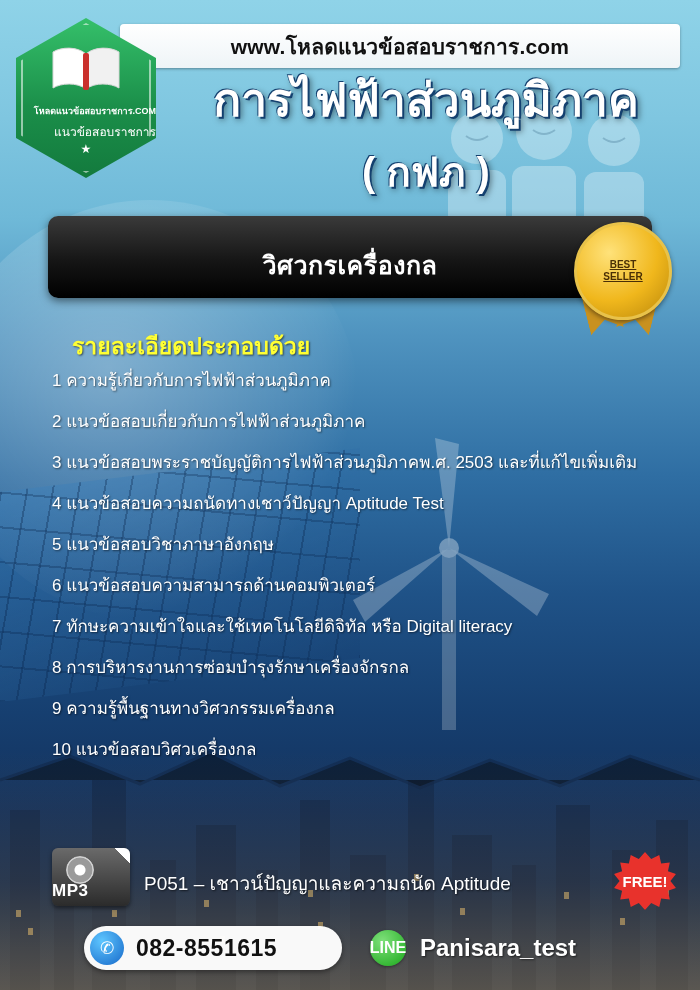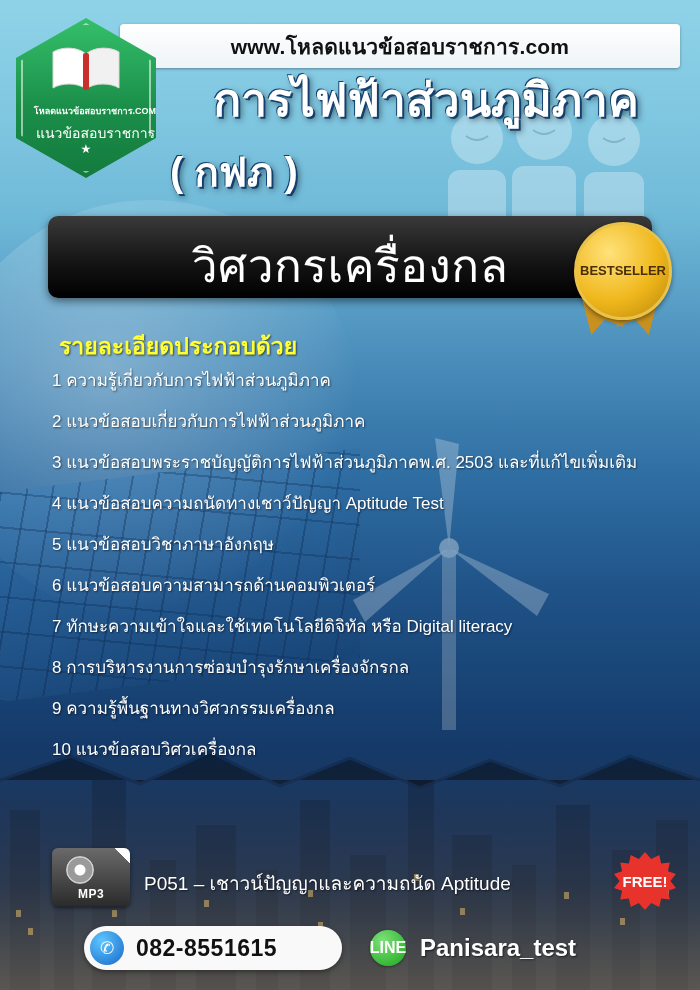--- a/index.html
+++ b/index.html
@@ -124,23 +124,23 @@
     position: absolute;
     left: 0; right: 0; top: 86px;
     text-align: right;
     color: #ffffff;
     font-size: 9px;
     font-weight: bold;
   }
   .logo-text2 {
     position: absolute;
     left: 0; right: 0; top: 104px;
-    text-align: left;
-    color: #ffffff;
-    font-size: 14px;
+    text-align: right;
+    color: #ffffff;
+    font-size: 12px;
     padding-left: 20px;
   }
   .logo-star {
     position: absolute;
     left: 50%; top: 124px;
     transform: translateX(-50%);
     color: #ffffff;
     font-size: 12px;
   }
 
@@ -153,42 +153,42 @@
     color: #ffffff;
     font-size: 46px;
     font-weight: bold;
     line-height: 1.08;
     text-shadow: 2px 2px 0 #14406f, -1px -1px 0 #14406f, 3px 3px 6px rgba(0,0,0,.5);
   }
   .org-subtitle {
     position: absolute;
     left: 170px; top: 140px;
     width: 512px;
-    text-align: left;
+    text-align: center;
     color: #ffffff;
     font-size: 40px;
     font-weight: bold;
     text-shadow: 2px 2px 0 #14406f, -1px -1px 0 #14406f, 3px 3px 6px rgba(0,0,0,.5);
   }
 
   .position-bar {
     position: absolute;
     left: 48px; top: 216px;
     width: 604px; height: 82px;
     background: linear-gradient(180deg, #3a3a3a, #151515 55%, #000000);
     border-radius: 10px;
     box-shadow: 0 3px 8px rgba(0,0,0,.5);
     display: flex;
     align-items: center;
     justify-content: center;
   }
   .position-bar span {
     color: #ffffff;
-    font-size: 46px;
-    font-weight: normal;
+    font-size: 25px;
+    font-weight: bold;
     letter-spacing: .5px;
     margin-top: 16px;
   }
 
   .best-seller {
     position: absolute;
     right: 28px; top: 220px;
     width: 104px; height: 104px;
   }
   .seal-ribbon-l, .seal-ribbon-r {
@@ -201,33 +201,34 @@
   .seal-ribbon-r { right: 16px; transform: rotate(14deg); clip-path: polygon(0 0, 100% 0, 100% 100%, 50% 78%, 0 100%); }
   .seal-circle {
     position: absolute;
     left: 6px; top: 2px;
     width: 92px; height: 92px;
     border-radius: 50%;
     background: radial-gradient(circle at 35% 30%, #ffe27a, #f0b71c 55%, #b8860b);
     border: 3px solid #e8c24a;
     box-shadow: 0 2px 5px rgba(0,0,0,.45);
     display: flex;
-    flex-direction: row;
+    flex-direction: column;
     align-items: center;
     justify-content: center;
     color: #4a2f05;
     font-weight: bold;
-    font-size: 13px;
+    font-size: 10px;
     line-height: 1.25;
+    text-decoration: underline;
   }
 
   
   .details-heading {
     position: absolute;
-    left: 59px; top: 328px;
+    left: 72px; top: 328px;
     color: #ffff33;
     font-size: 23px;
     font-weight: bold;
     text-shadow: 1px 1px 2px rgba(0,0,0,.6);
   }
   .topic-list {
     position: absolute;
     left: 52px; top: 372px;
     width: 640px;
   }
@@ -260,23 +261,23 @@
     position: absolute;
     left: 14px; top: 8px;
     width: 26px; height: 26px;
     border-radius: 50%;
     background: radial-gradient(circle at 50% 50%, #ffffff 0 5px, #9a9a9a 6px 12px, #e8e8e8 13px);
     border: 1px solid #cfcfcf;
   }
   .mp3-badge .label {
     position: absolute;
     left: 0; right: 0; bottom: 5px;
-    text-align: center;
-    color: #ffffff;
-    font-size: 12px;
+    text-align: left;
+    color: #ffffff;
+    font-size: 17px;
     font-weight: bold;
     letter-spacing: .5px;
   }
   .mp3-title {
     position: absolute;
     left: 144px; top: 868px;
     color: #ffffff;
     font-size: 19px;
     text-shadow: 1px 1px 2px rgba(0,0,0,.6);
     white-space: nowrap;

